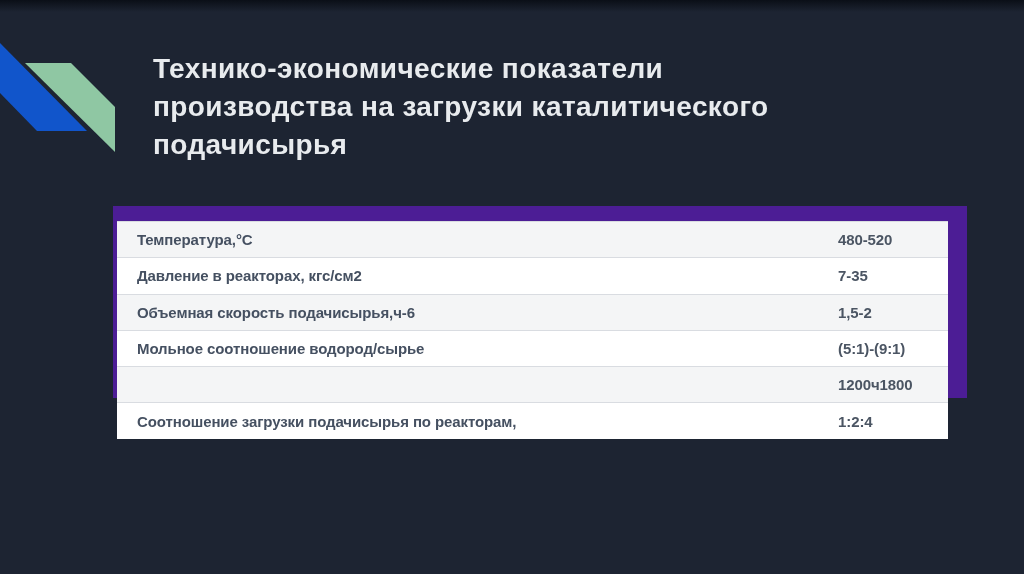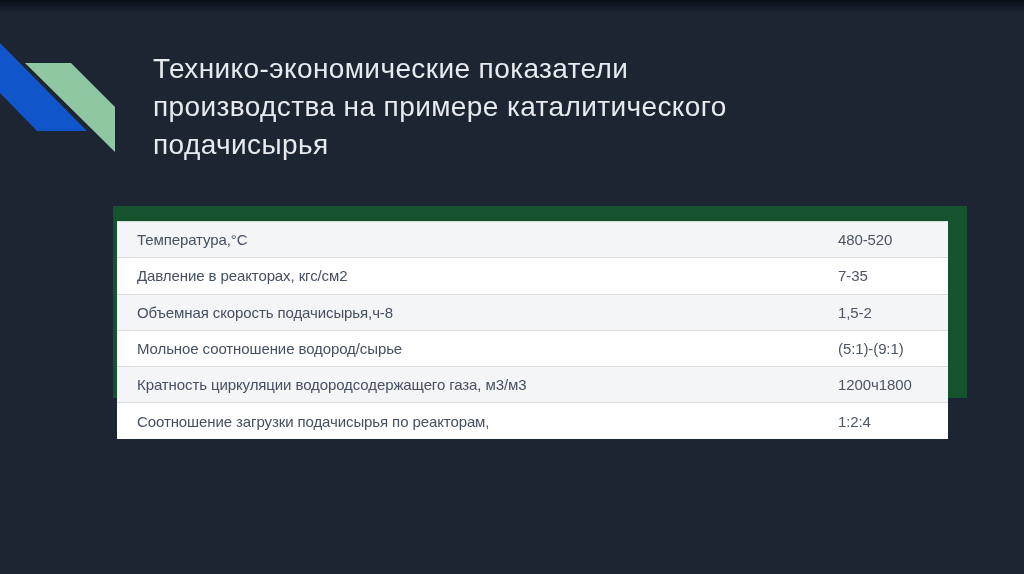--- a/index.html
+++ b/index.html
@@ -16,27 +16,28 @@
     background: linear-gradient(to bottom, rgba(4,8,14,0.75), rgba(4,8,14,0));
   }
   .decor {
     position: absolute; left: 0; top: 0; width: 120px; height: 160px;
   }
   .slide-title {
     position: absolute; left: 153px; top: 50px; width: 790px;
     color: #e8ebee;
     font-size: 28px;
     line-height: 38px;
-    font-weight: 400;
+    font-weight: 700;
     letter-spacing: 0.4px;
   }
   .card {
     position: absolute; left: 113px; top: 206px;
     width: 854px; height: 192px;
-    background: #14532d;
+    background: #4c1d95;
+    font-weight: bold;
   }
   .table {
     position: absolute; left: 4px; top: 15px; width: 831px;
   }
   .row {
     position: relative;
     height: 36.3px;
     border-top: 1px solid #d9dce1;
     background: #ffffff;
   }
@@ -58,49 +59,48 @@
 
 <div class="top-edge"></div>
 
 <svg class="decor" viewBox="0 0 120 160" aria-hidden="true">
   <polygon points="0,43 87,131 37,131 0,93" fill="#1155cb"></polygon>
   <polygon points="25,63 71,63 115,107 115,152" fill="#8fc7a3"></polygon>
 </svg>
 
 <div class="slide-title">
   <div>Технико-экономические показатели</div>
-  <div>производства на примере каталитического</div>
+  <div>производства на загрузки каталитического</div>
   <div>подачисырья</div>
 </div>
 
 <div class="card">
   <div class="table">
 
     <div class="row alt">
       <span class="label">Температура,°С</span>
       <span class="value">480-520</span>
     </div>
 
     <div class="row">
       <span class="label">Давление в реакторах, кгс/см2</span>
       <span class="value">7-35</span>
     </div>
 
     <div class="row alt">
-      <span class="label">Объемная скорость подачисырья,ч-8</span>
+      <span class="label">Объемная скорость подачисырья,ч-6</span>
       <span class="value">1,5-2</span>
     </div>
 
     <div class="row">
       <span class="label">Мольное соотношение водород/сырье</span>
       <span class="value">(5:1)-(9:1)</span>
     </div>
 
     <div class="row alt">
-      <span class="label">Кратность циркуляции водородсодержащего газа, м3/м3</span>
       <span class="value">1200ч1800</span>
     </div>
 
     <div class="row">
       <span class="label">Соотношение загрузки подачисырья по реакторам,</span>
       <span class="value">1:2:4</span>
     </div>
 
   </div>
 </div>

